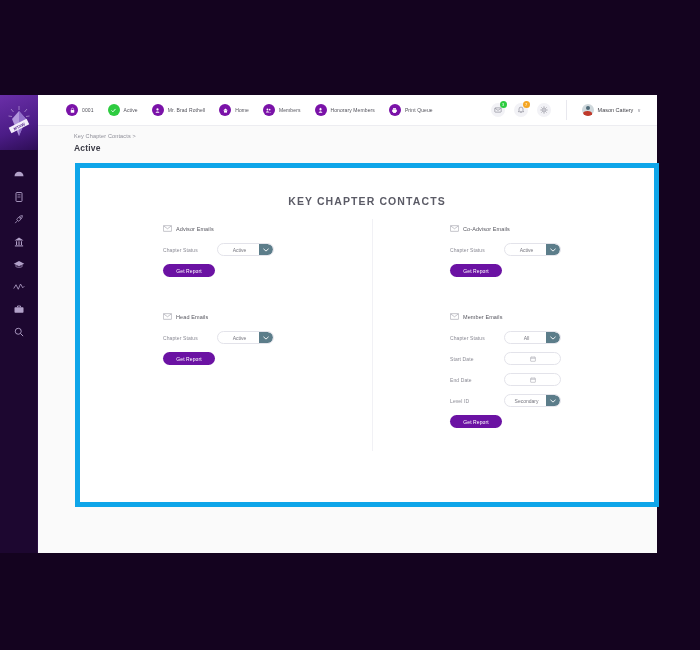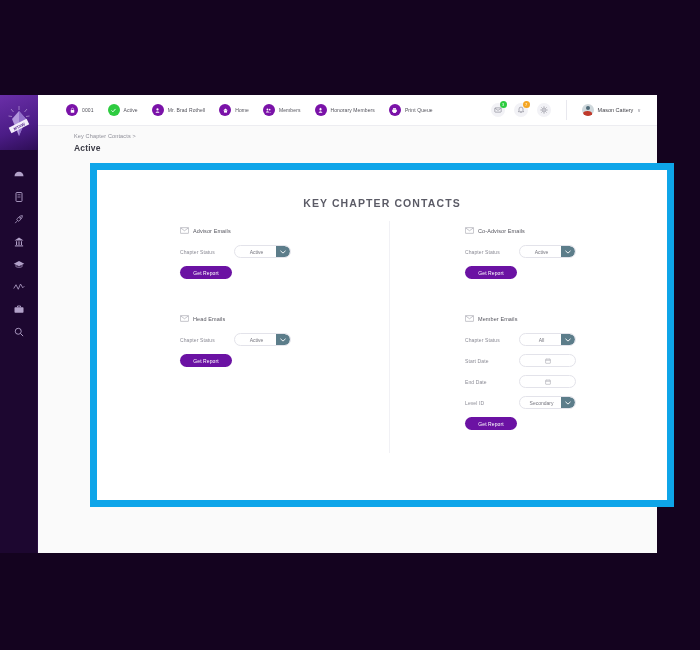--- a/index.html
+++ b/index.html
@@ -214,24 +214,24 @@
   .page-title {
     font-size: 8.5px;
     font-weight: bold;
     color: #3c3c46;
     letter-spacing: .2px;
   }
 
   
   .card {
     position: absolute;
-    left: 52px; top: 68px;
+    left: 37px; top: 68px;
     width: 584px; height: 344px;
     background: #ffffff;
-    border: 7px solid #0ea5e9;
+    border: 5px solid #0ea5e9;
   }
 
   .card-title {
     text-align: center;
     font-size: 10.5px;
     font-weight: bold;
     letter-spacing: 1.1px;
     color: #5b5b66;
     padding-top: 27px;
   }

